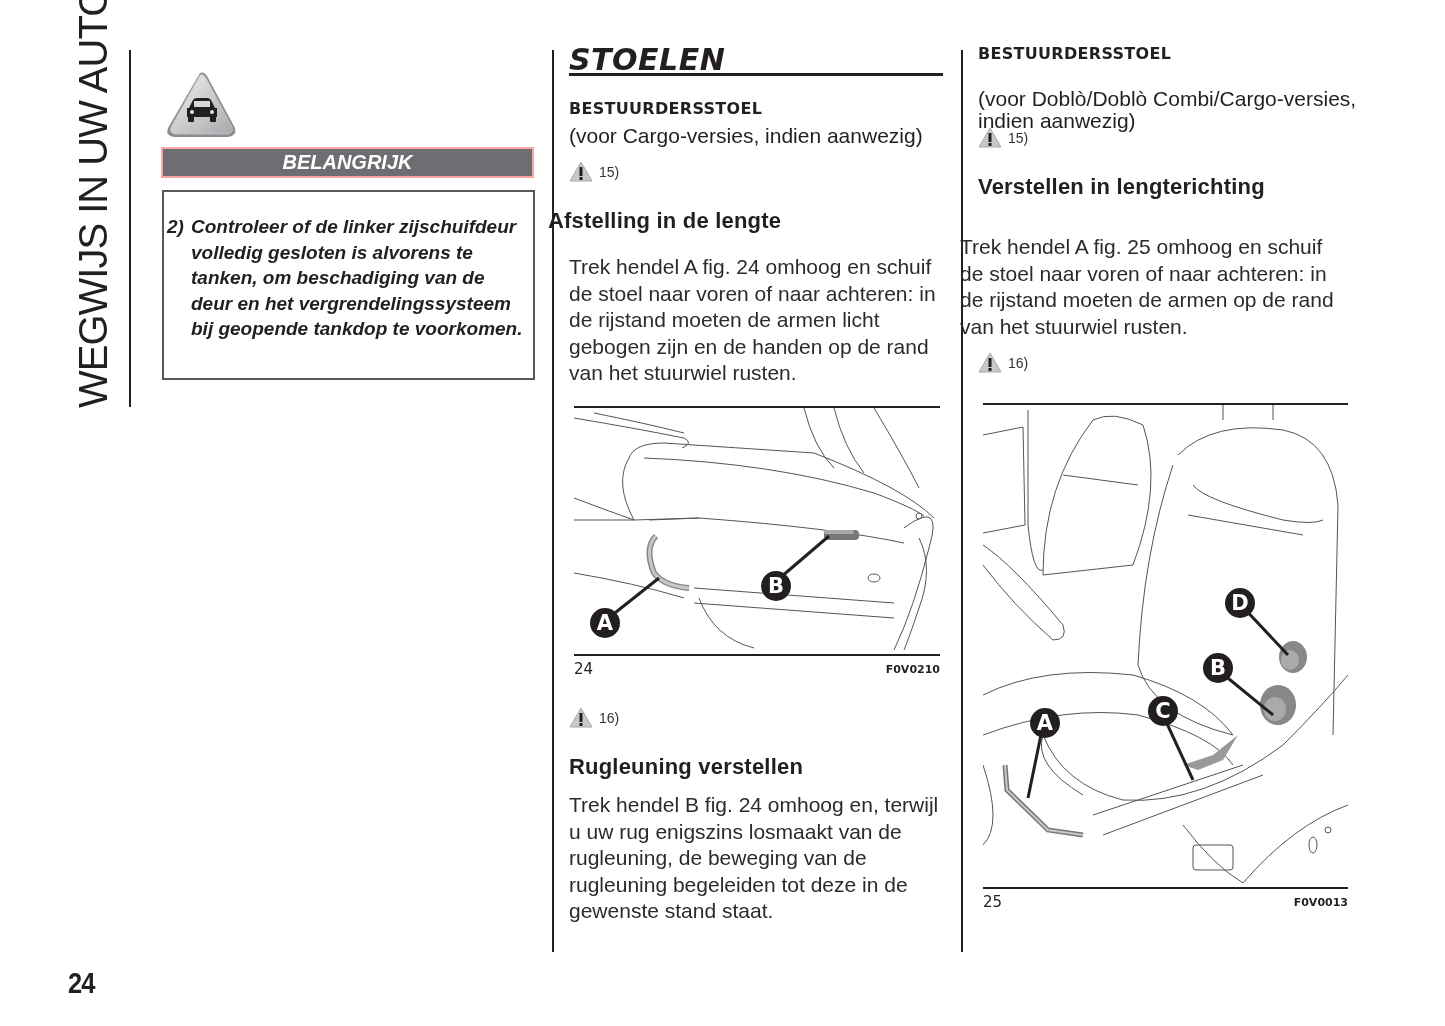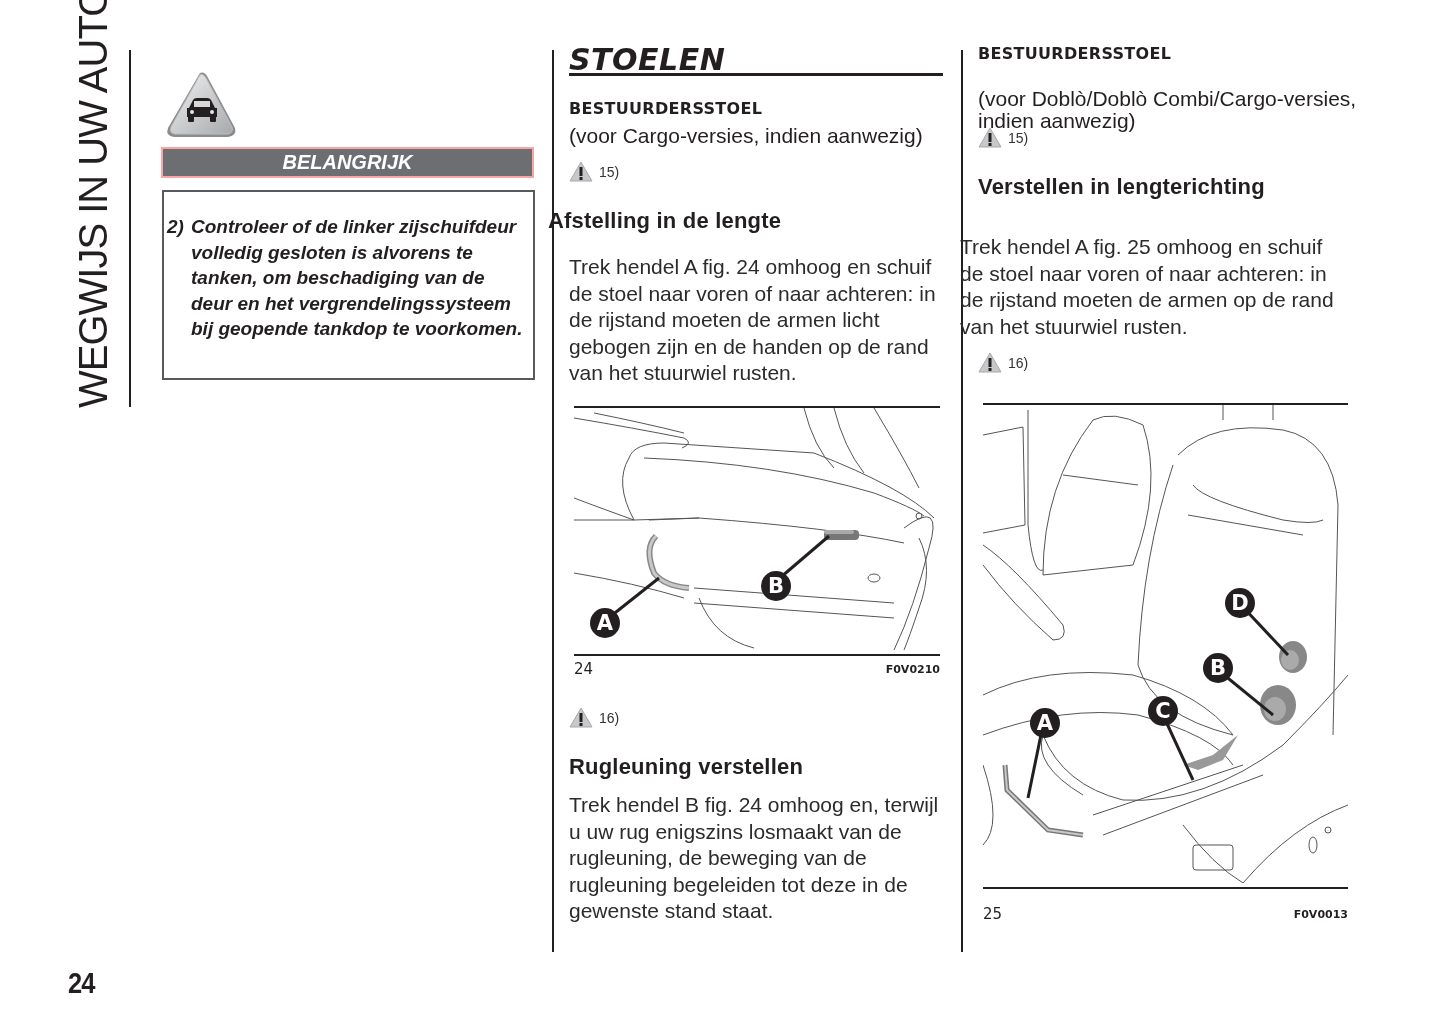--- a/index.html
+++ b/index.html
@@ -270,17 +270,17 @@
       <circle cx="180" cy="306" r="15"></circle>
       <text x="180" y="313" text-anchor="middle">C</text>
     </g>
     <g class="callout">
       <line x1="258" y1="200" x2="305" y2="250" stroke="#231f20" stroke-width="3"></line>
       <circle cx="257" cy="198" r="15"></circle>
       <text x="257" y="205" text-anchor="middle">D</text>
     </g>
   </svg>
   <div class="fig-bottom"></div>
-  <div style="display:flex;justify-content:space-between;align-items:center;margin-top:16px;text-align:right;">
+  <div style="display:flex;justify-content:space-between;align-items:center;margin-top:4px;text-align:right;">
     <span class="fig-num">25</span>
     <span class="fig-code">F0V0013</span>
   </div>
 </div>
 
 </body></html>

